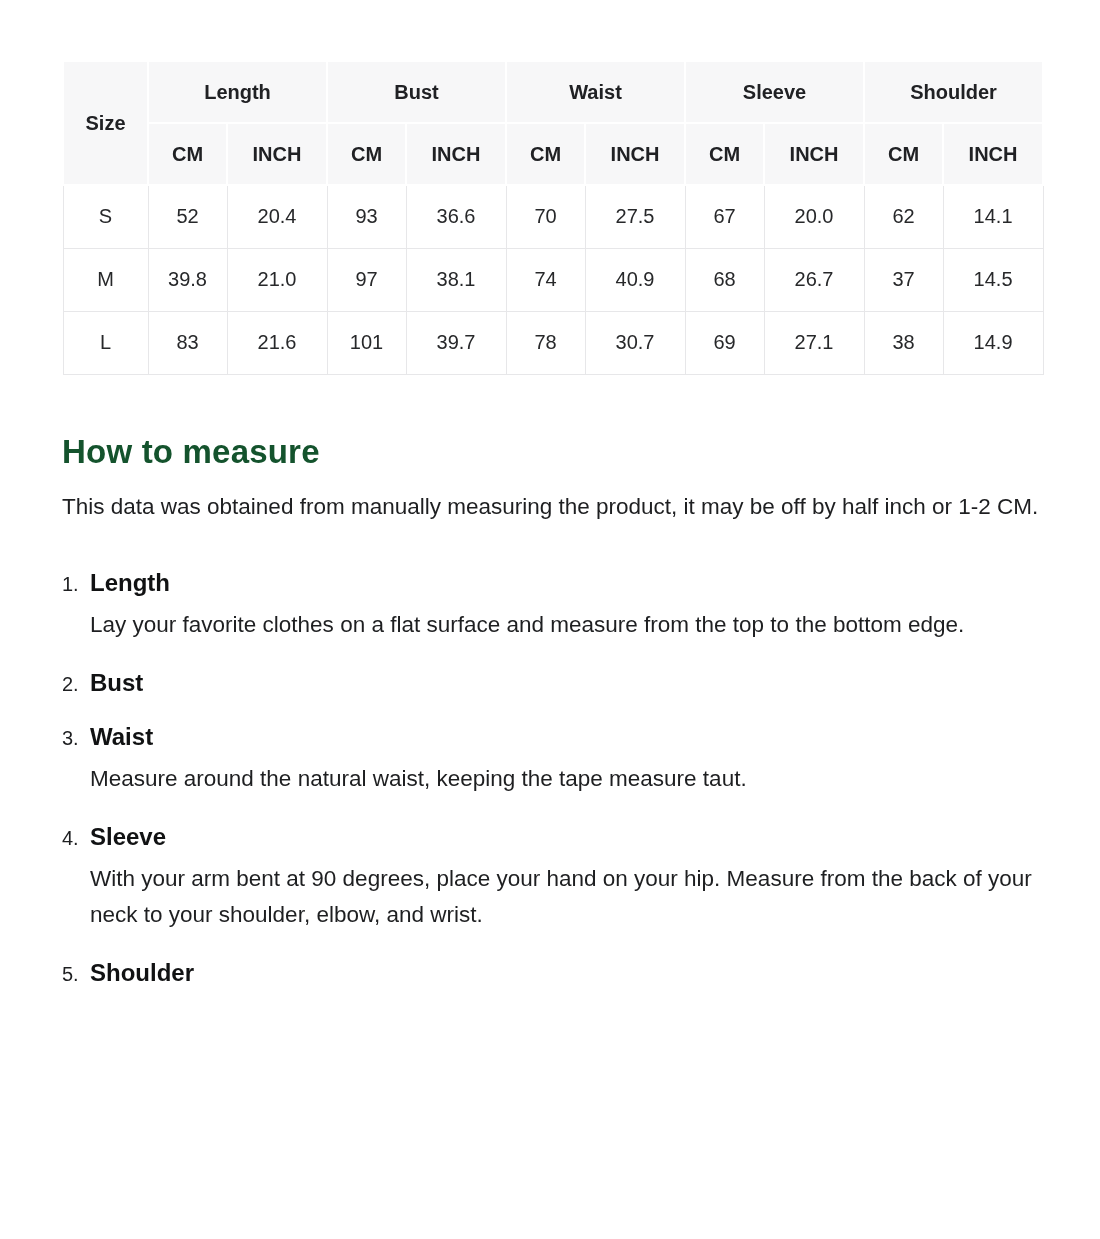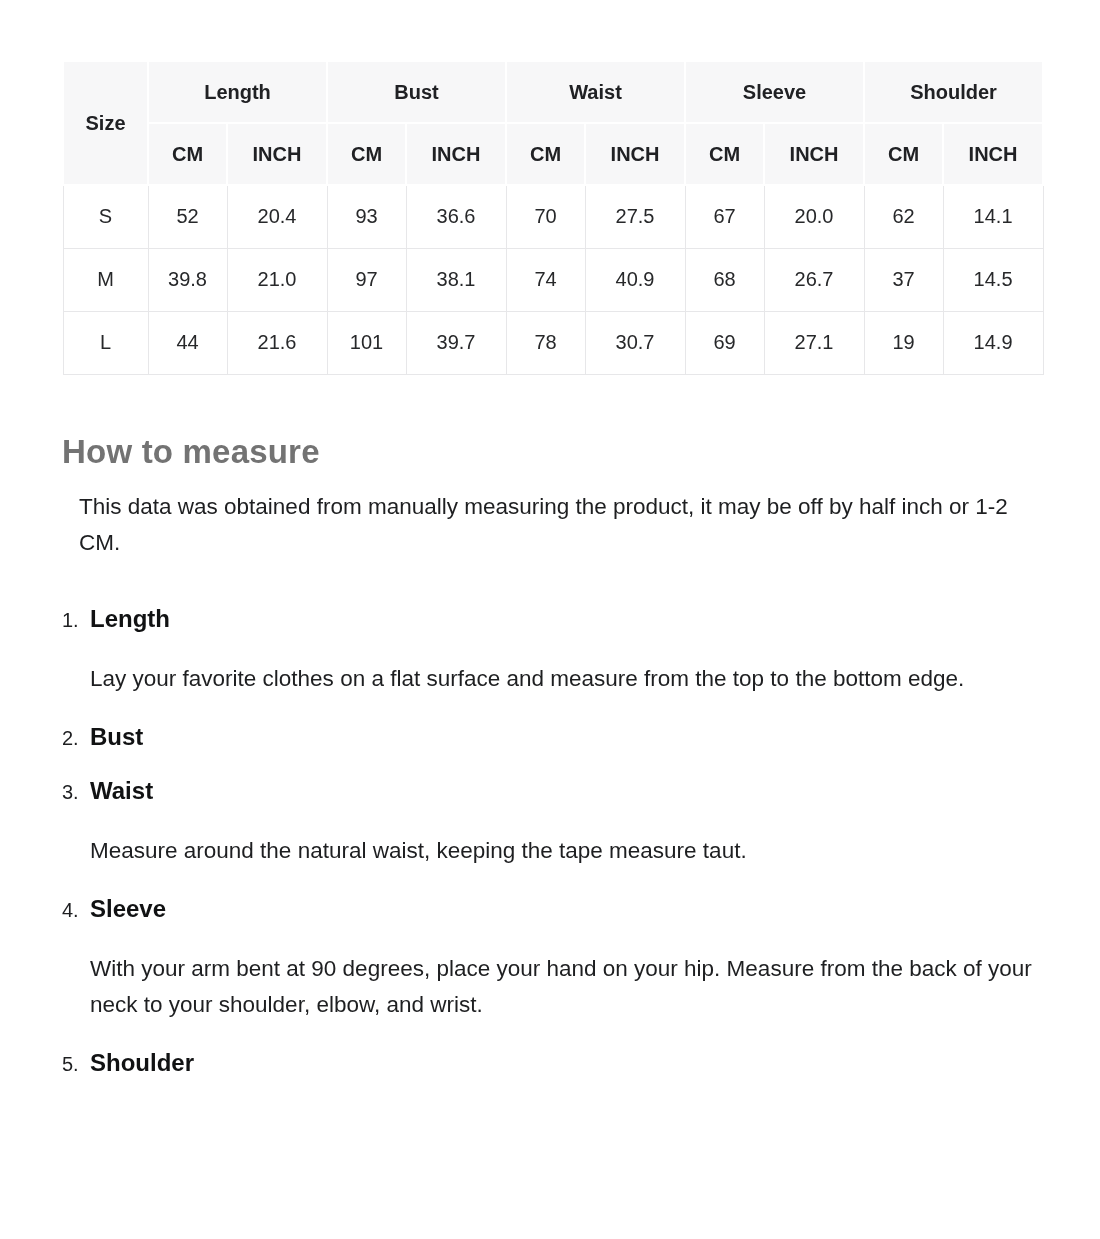--- a/index.html
+++ b/index.html
@@ -46,29 +46,28 @@
   col.c-size  { width: 85px; }
   col.c-cm    { width: 79px; }
   col.c-inch  { width: 100px; }
 
   
   .htm-title {
     margin-top: 58px;
     font-size: 33px;
     font-weight: bold;
     letter-spacing: 0.2px;
-    color: #737373;
+    color: #14532d;
   }
   .htm-intro {
     margin-top: 18px;
     font-size: 22.5px;
     line-height: 36px;
     color: #1e1f21;
     max-width: 980px;
-    margin-left: 17px;
   }
   .steps {
     margin-top: 44px;
     list-style: none;
   }
   .step { margin-bottom: 26px; }
   .step-header {
     display: flex;
     align-items: baseline;
   }
@@ -77,21 +76,21 @@
     font-size: 20px;
     color: #1e1f21;
   }
   .step-term {
     font-size: 24px;
     font-weight: bold;
     color: #111213;
   }
   .step-desc {
     margin-left: 28px;
-    margin-top: 28px;
+    margin-top: 10px;
     font-size: 22.5px;
     line-height: 36px;
     color: #1e1f21;
     max-width: 952px;
   }
 </style>
 </head>
 <body>
 
 <div class="page">
@@ -154,29 +153,29 @@
         <td>38.1</td>
         <td>74</td>
         <td>40.9</td>
         <td>68</td>
         <td>26.7</td>
         <td>37</td>
         <td>14.5</td>
       </tr>
       <tr>
         <td>L</td>
-        <td>44</td>
+        <td>83</td>
         <td>21.6</td>
         <td>101</td>
         <td>39.7</td>
         <td>78</td>
         <td>30.7</td>
         <td>69</td>
         <td>27.1</td>
-        <td>19</td>
+        <td>38</td>
         <td>14.9</td>
       </tr>
     </tbody>
   </table>
 
   <h2 class="htm-title">How to measure</h2>
 
   <p class="htm-intro">This data was obtained from manually measuring the product, it may be off by half inch or 1-2 CM.</p>
 
   <div class="steps">

